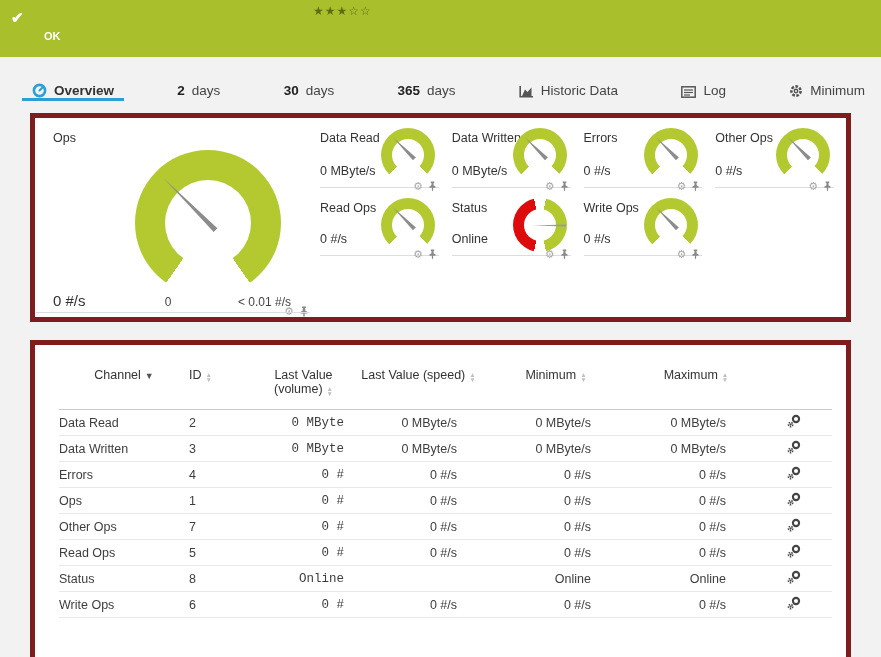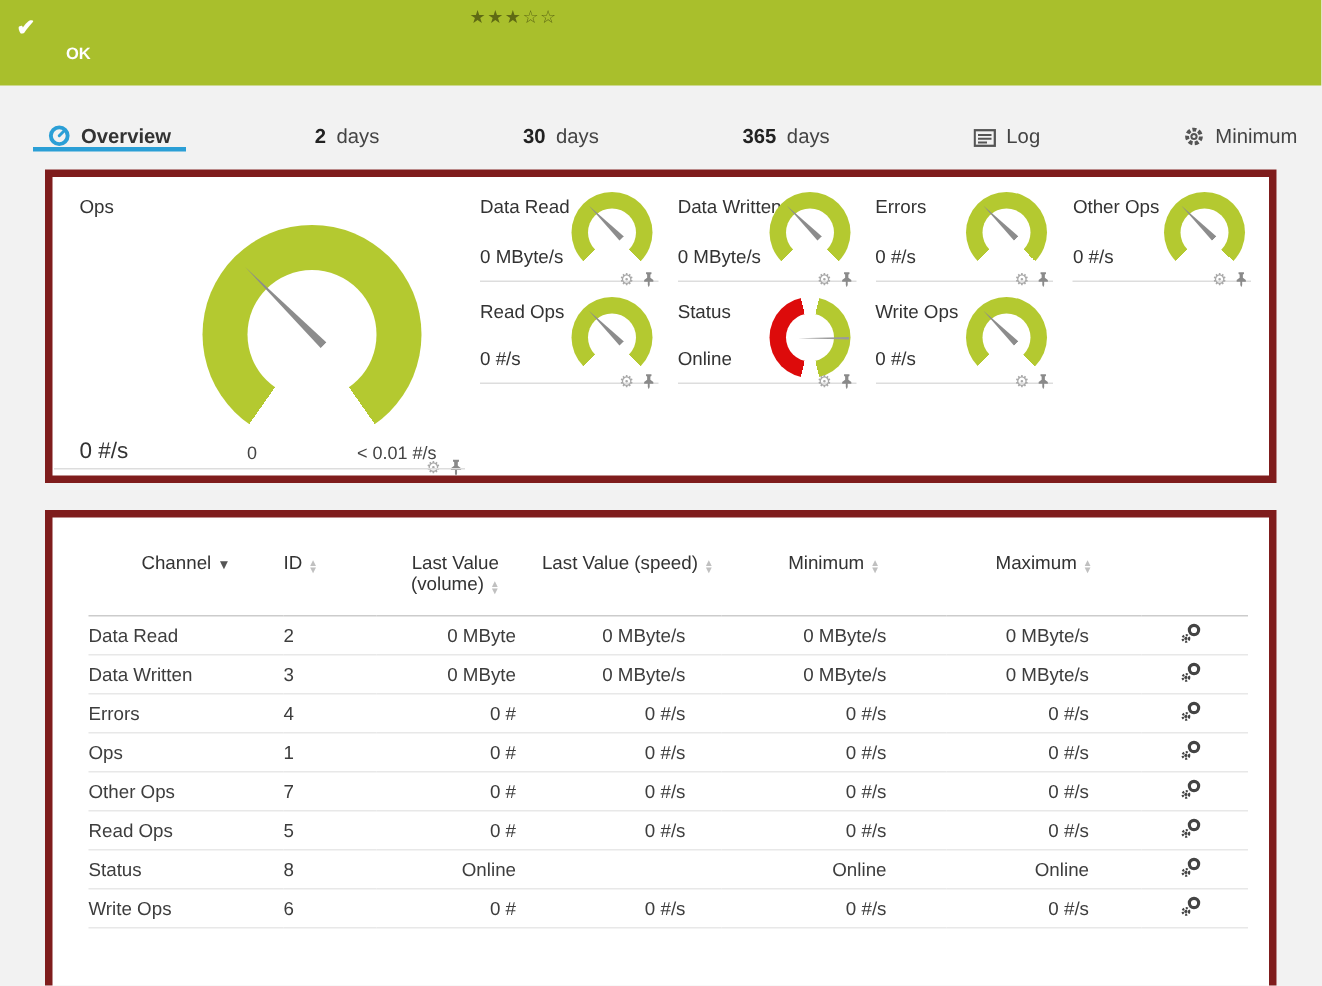--- a/index.html
+++ b/index.html
@@ -95,21 +95,21 @@
   table { width:100%; border-collapse:collapse; table-layout:fixed; }
   th { font-weight:normal; color:#333; font-size:12.5px; padding:23px 0 13px; border-bottom:1px solid #ccc; vertical-align:top; }
   th.c-channel { width:130px; text-align:center; }
   th.c-id { width:62px; text-align:left; }
   th.c-vol { width:105px; } th.c-speed { width:125px; } th.c-min { width:150px; } th.c-max { width:130px; }
   th.c-edit { width:71px; }
   th .hwrap { display:inline-block; max-width:95px; }
   td { font-size:12.5px; color:#3d3d3d; height:26px; border-bottom:1px solid #e8e8e8; white-space:nowrap; }
   td.l { text-align:left; }
   td.r { text-align:right; }
-  td.pr1 { padding-right:12px; } td.pr2 { padding-right:24px; }
+  td.pr1 { padding-right:12px;font-family:Liberation Mono, monospace; } td.pr2 { padding-right:24px; }
   td.pr3 { padding-right:40px; } td.pr4 { padding-right:35px; }
   td.edit { text-align:left; padding-left:26px; }
   .sort { display:inline-flex; flex-direction:column; font-size:6.5px; line-height:5px; color:#c0c0c0; vertical-align:2px; margin-left:4px; }
   .sort-active { font-size:9px; color:#555; margin-left:4px; }
   th.c-vol, th.c-speed, th.c-min, th.c-max { text-align:center; }
 </style>
 </head>
 <body>
 
 <div class="topbar">
@@ -130,20 +130,27 @@
     <span class="num">2</span>
     <span>days</span>
   </a>
   <a class="tab">
     <span class="num">30</span>
     <span>days</span>
   </a>
   <a class="tab">
     <span class="num">365</span>
     <span>days</span>
+  </a>
+  <a class="tab">
+    <svg width="15" height="13" viewBox="0 0 15 13">
+      <path d="M1.2 1 V11.8 H14" fill="none" stroke="#555" stroke-width="1.6"></path>
+      <polygon points="3,11 6,4.5 8.5,7 12.5,2.5 12.5,11" fill="#555"></polygon>
+    </svg>
+    <span>Historic Data</span>
   </a>
   <a class="tab">
     <svg width="15" height="12" viewBox="0 0 15 12">
       <rect x="0.8" y="0.8" width="13.4" height="10.4" fill="none" stroke="#555" stroke-width="1.5"></rect>
       <line x1="3" y1="4" x2="12" y2="4" stroke="#555" stroke-width="1.2"></line>
       <line x1="3" y1="6.5" x2="12" y2="6.5" stroke="#555" stroke-width="1.2"></line>
       <line x1="3" y1="9" x2="9" y2="9" stroke="#555" stroke-width="1.2"></line>
     </svg>
     <span>Log</span>
   </a>

